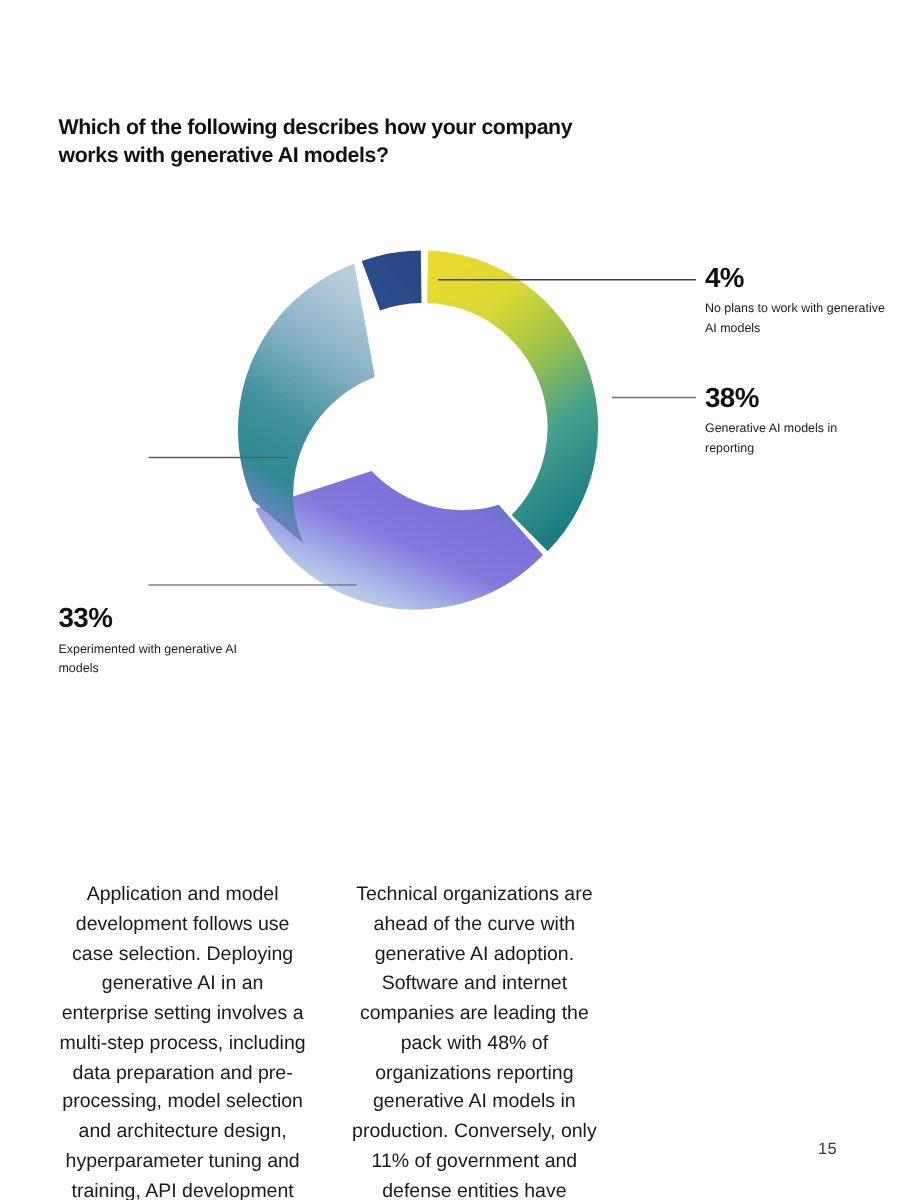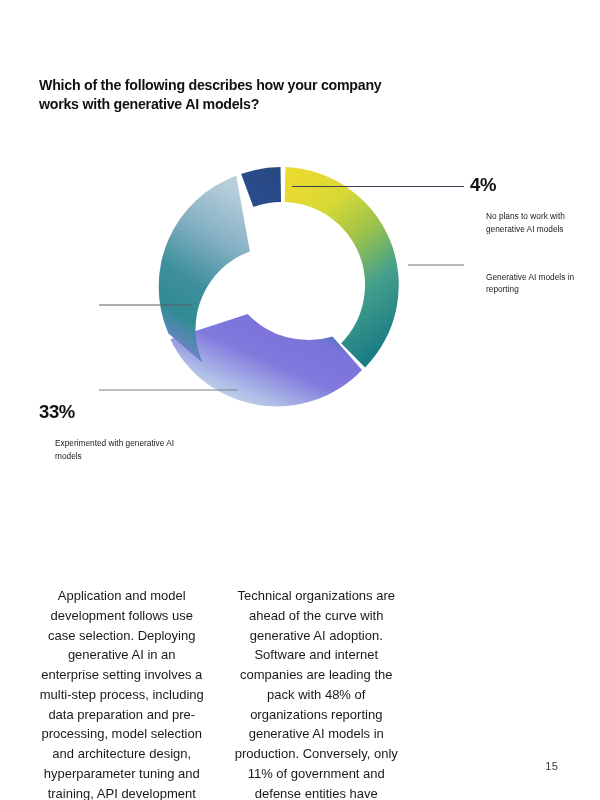--- a/index.html
+++ b/index.html
@@ -61,21 +61,21 @@
     color: #111111;
     line-height: 1.05;
     margin: 0 0 5px 0;
     white-space: nowrap;
   }
   .callout .desc {
     font-size: 8.3px;
     font-weight: 400;
     line-height: 1.46;
     color: #1b1b1b;
-    margin: 16px;
+    margin: 0;
     max-width: 120px;
   }
 
   .callout-4   { left: 470px; top: 175px; }
   .callout-38  { left: 470px; top: 255px; }
   .callout-25  { left: 39px;  top: 294px; }
   .callout-33  { left: 39px;  top: 402px; }
 
   
   .body-cols {
@@ -180,20 +180,21 @@
       <line x1="99" y1="305" x2="192" y2="305" stroke="#5a5d68" stroke-width="1"></line>
       <line x1="99" y1="390" x2="238" y2="390" stroke="#7c7f8c" stroke-width="1"></line>
     </svg>
 
     <div class="callout callout-4">
       <p class="pct">4%</p>
       <p class="desc">No plans to work with generative AI models</p>
     </div>
 
     <div class="callout callout-38">
+      <p class="pct">38%</p>
       <p class="desc">Generative AI models in reporting</p>
     </div>
 
 
     <div class="callout callout-33">
       <p class="pct">33%</p>
       <p class="desc">Experimented with generative AI models</p>
     </div>
   </div>
 

